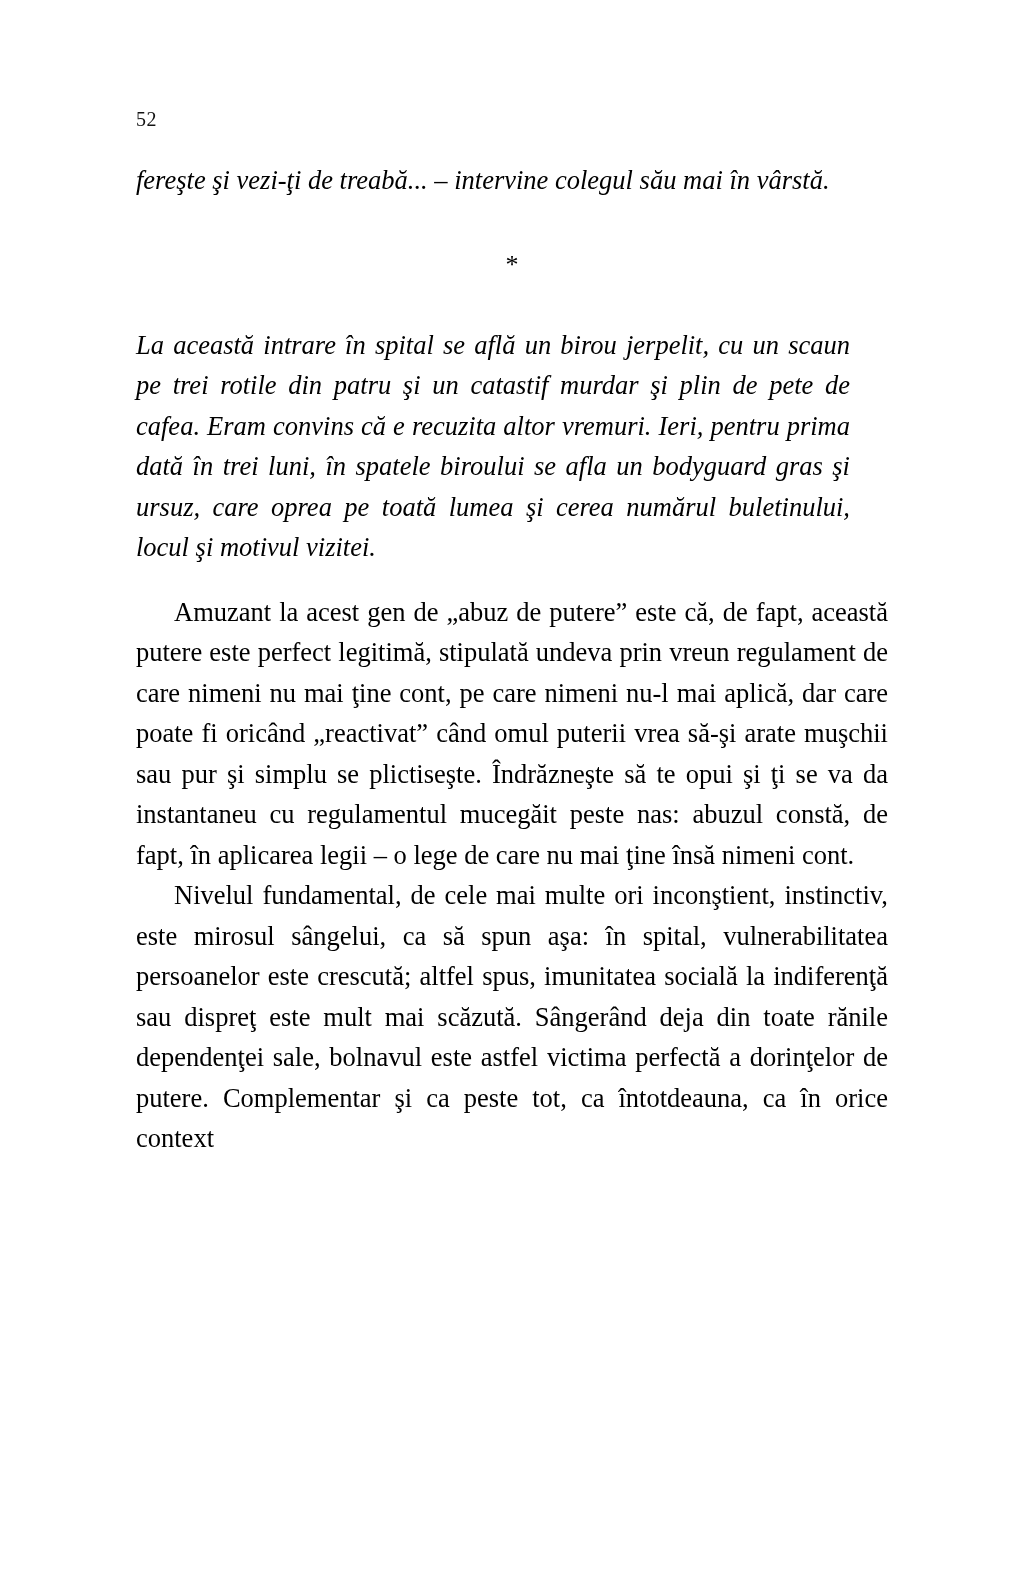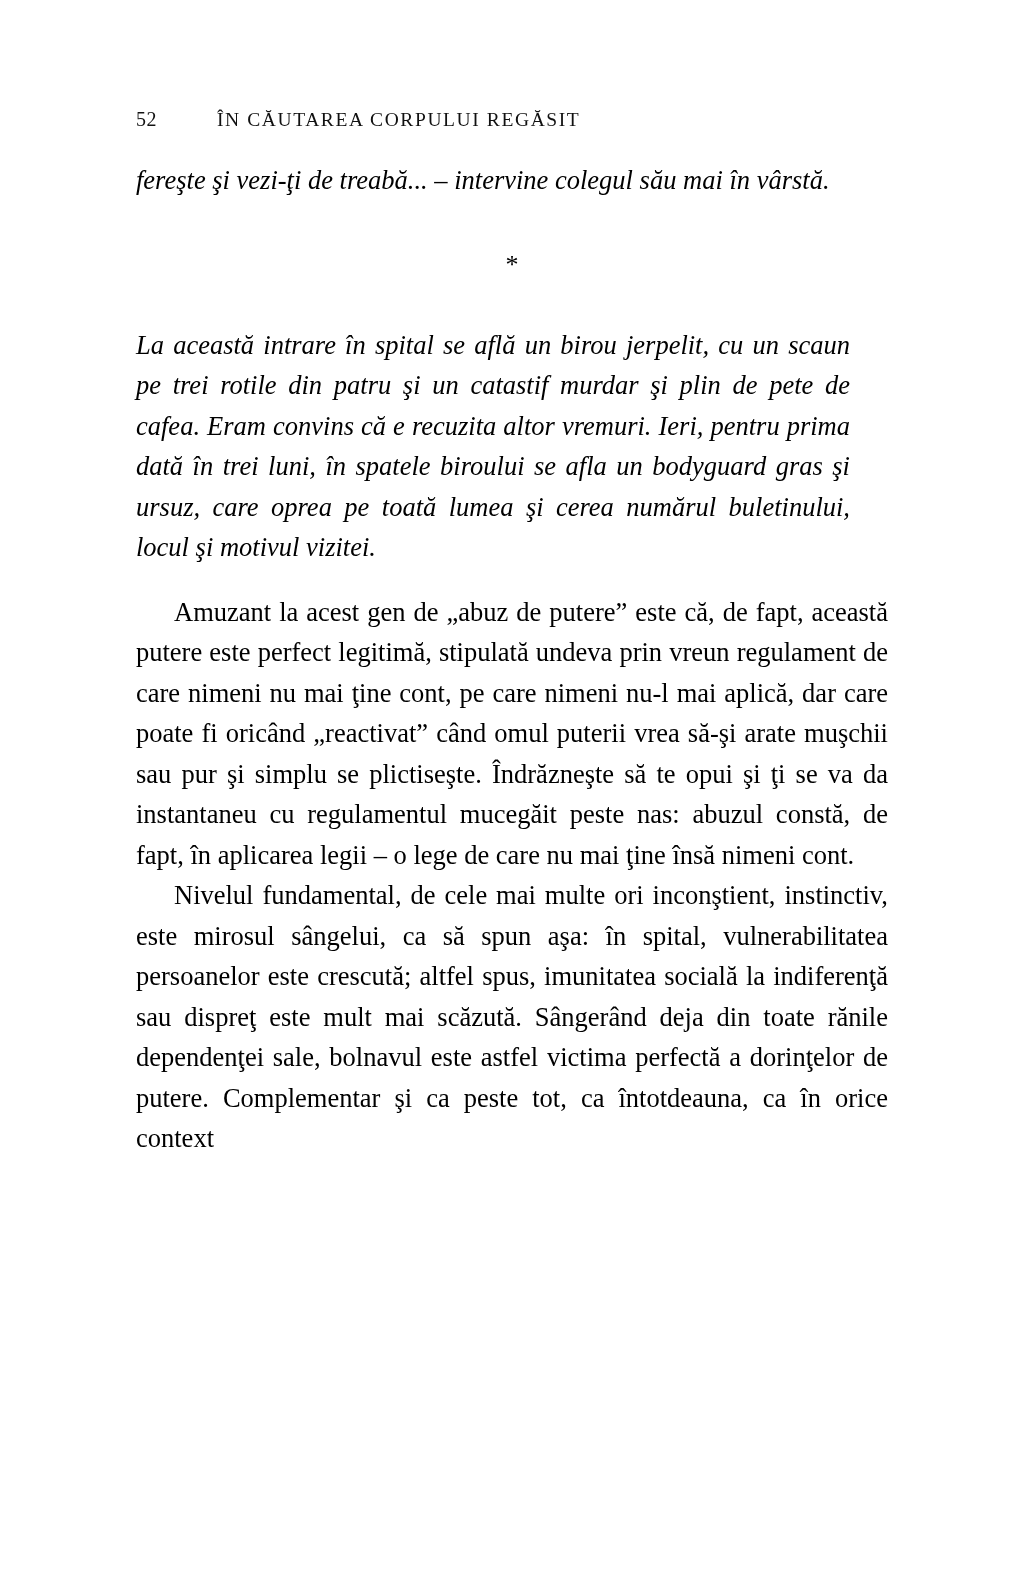--- a/index.html
+++ b/index.html
@@ -21,20 +21,21 @@
     box-sizing: border-box;
     padding: 0;
   }
   .running-head {
     position: absolute;
     top: 108px;
     left: 136px;
     width: 752px;
     display: flex;
     align-items: baseline;
+    flex-direction: column;
   }
   .folio {
     font-size: 20px;
     letter-spacing: 0.5px;
     font-family: "Liberation Serif", serif;
     color: #111;
   }
   .head-title {
     margin-left: 60px;
     font-size: 19.5px;
@@ -75,21 +76,20 @@
     letter-spacing: 0;
   }
 </style>
 </head>
 <body>
 
 <div class="page">
 
   <div class="running-head">
     <span class="folio">52</span>
-    <span class="head-title">ÎN CĂUTAREA CORPULUI REGĂSIT</span>
   </div>
 
   <div class="content">
 
     <p class="italic block-indent">fereşte şi vezi-ţi de treabă... – intervine colegul său mai în vârstă.</p>
 
     <div class="divider">*</div>
 
     <p class="italic block-indent">La această intrare în spital se află un birou jerpelit, cu un scaun pe trei rotile din patru şi un catastif murdar şi plin de pete de cafea. Eram convins că e recuzita altor vremuri. Ieri, pentru prima dată în trei luni, în spatele biroului se afla un bodyguard gras şi ursuz, care oprea pe toată lumea şi cerea numărul buletinului, locul şi motivul vizitei.</p>
 

